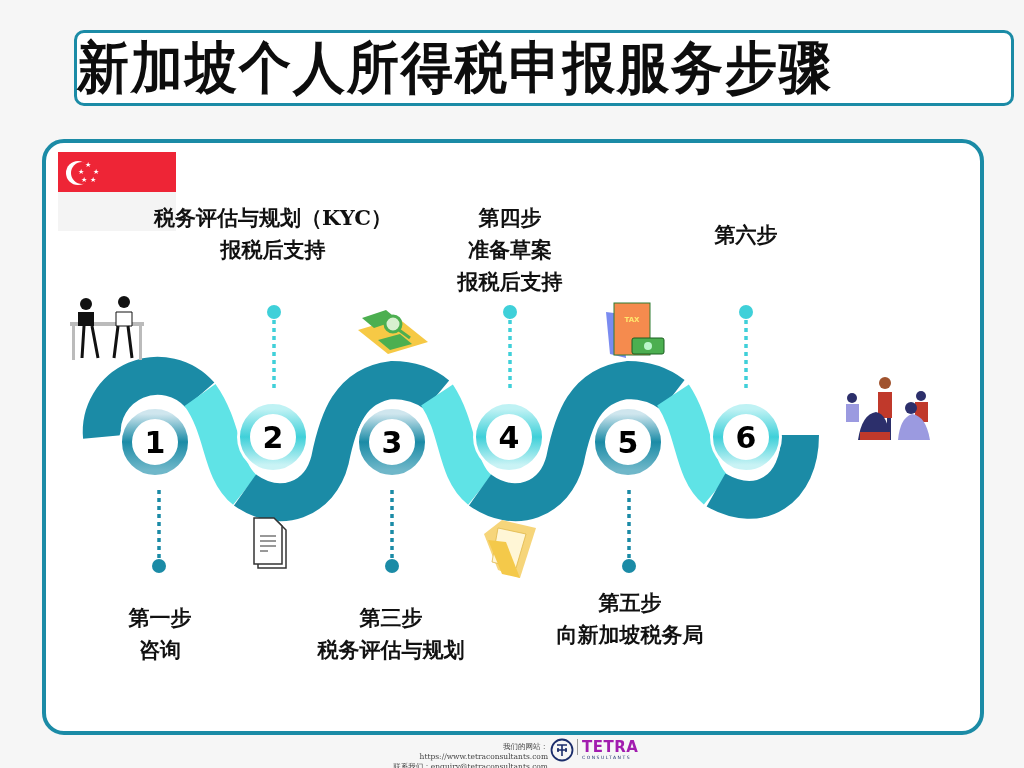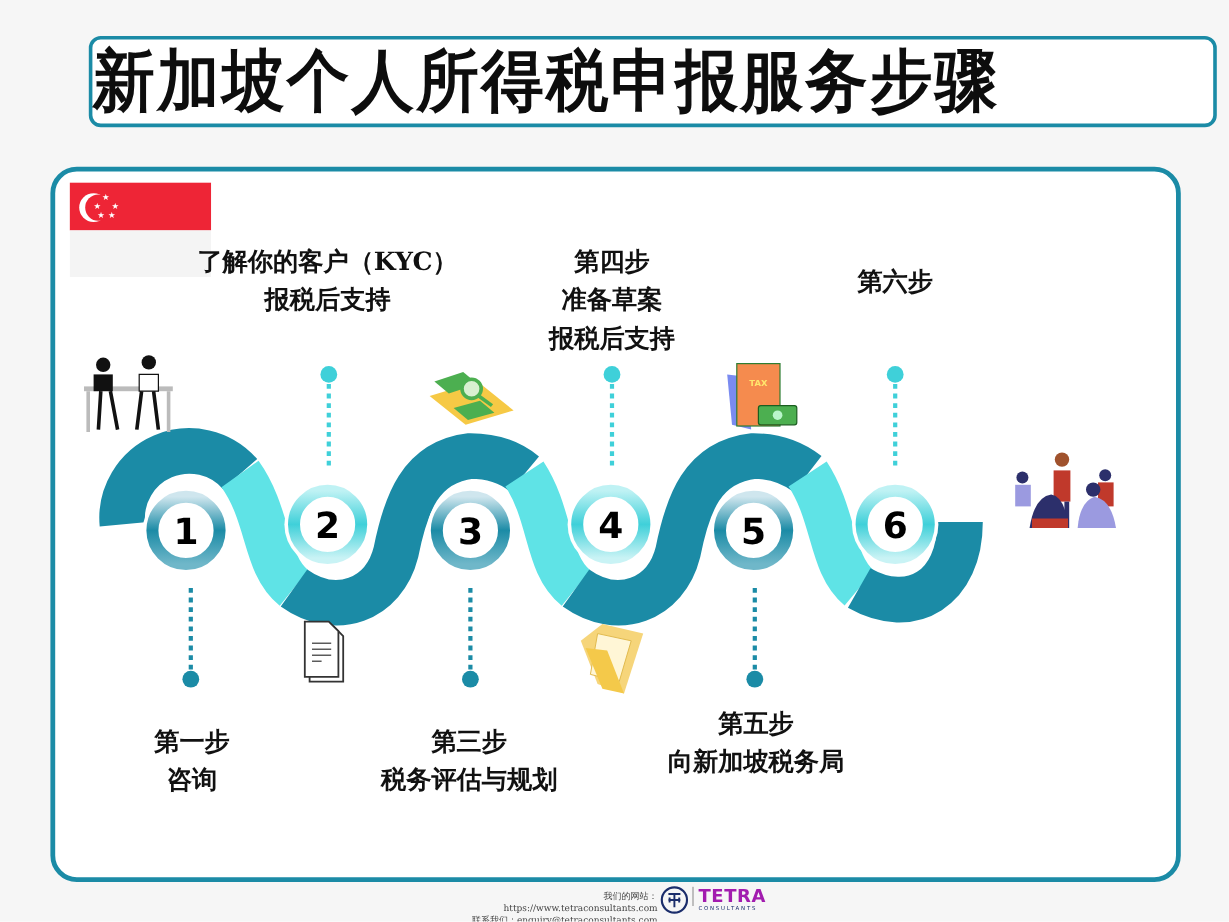--- a/index.html
+++ b/index.html
@@ -186,21 +186,21 @@
     <circle cx="921" cy="396" r="5" fill="#2c2f6b"></circle>
       <rect x="915" y="402" width="13" height="20" fill="#c0392b"></rect>
     <path d="M858,440 q4,-26 18,-28 q12,2 14,28z" fill="#2c2f6b"></path>
     <path d="M860,440 h30 v-8 h-30z" fill="#c0392b"></path>
     <path d="M898,440 q2,-22 14,-26 q14,2 18,26z" fill="#9b9ae0"></path>
     <circle cx="911" cy="408" r="6" fill="#2c2f6b"></circle>
   </g>
 </svg>
 
 <div class="step-label" style="left:273px;top:202px;">
-  <div>了解你的客户（KYC）</div>
+  <div>税务评估与规划（KYC）</div>
   <div>报税后支持</div>
 </div>
 <div class="step-label" style="left:510px;top:202px;">
   <div>第四步</div>
   <div>准备草案</div>
   <div>报税后支持</div>
 </div>
 <div class="step-label" style="left:746px;top:219px;">
   <div>第六步</div>
 </div>

